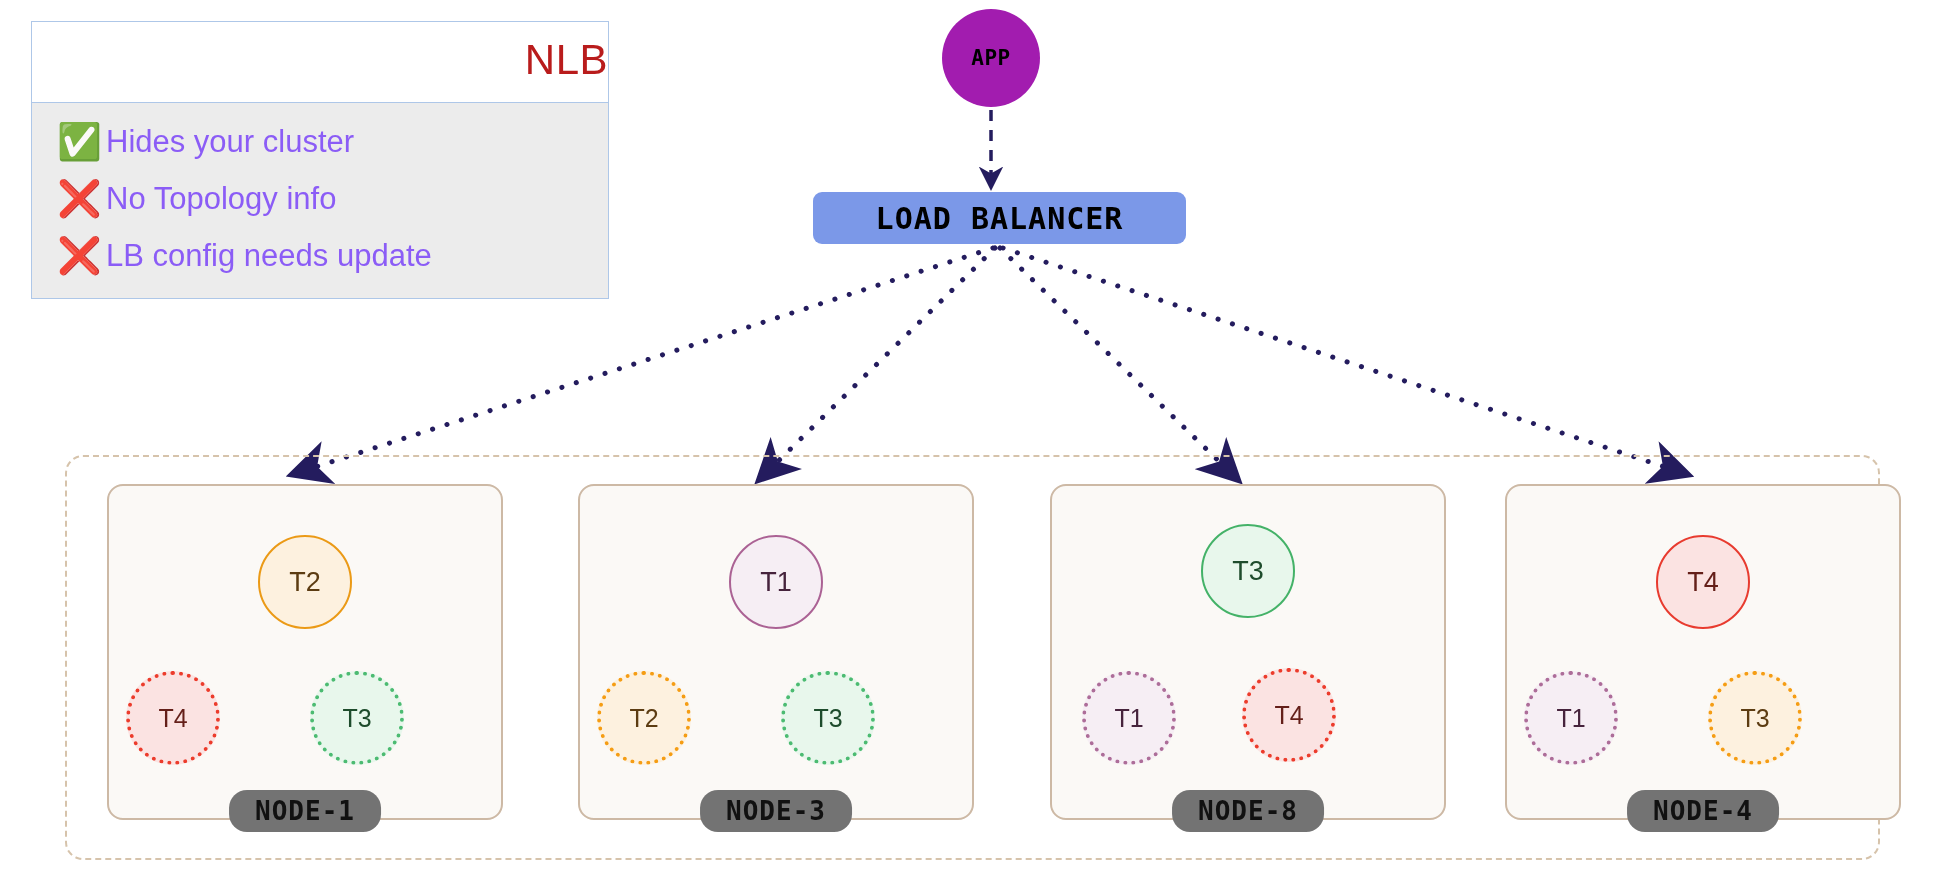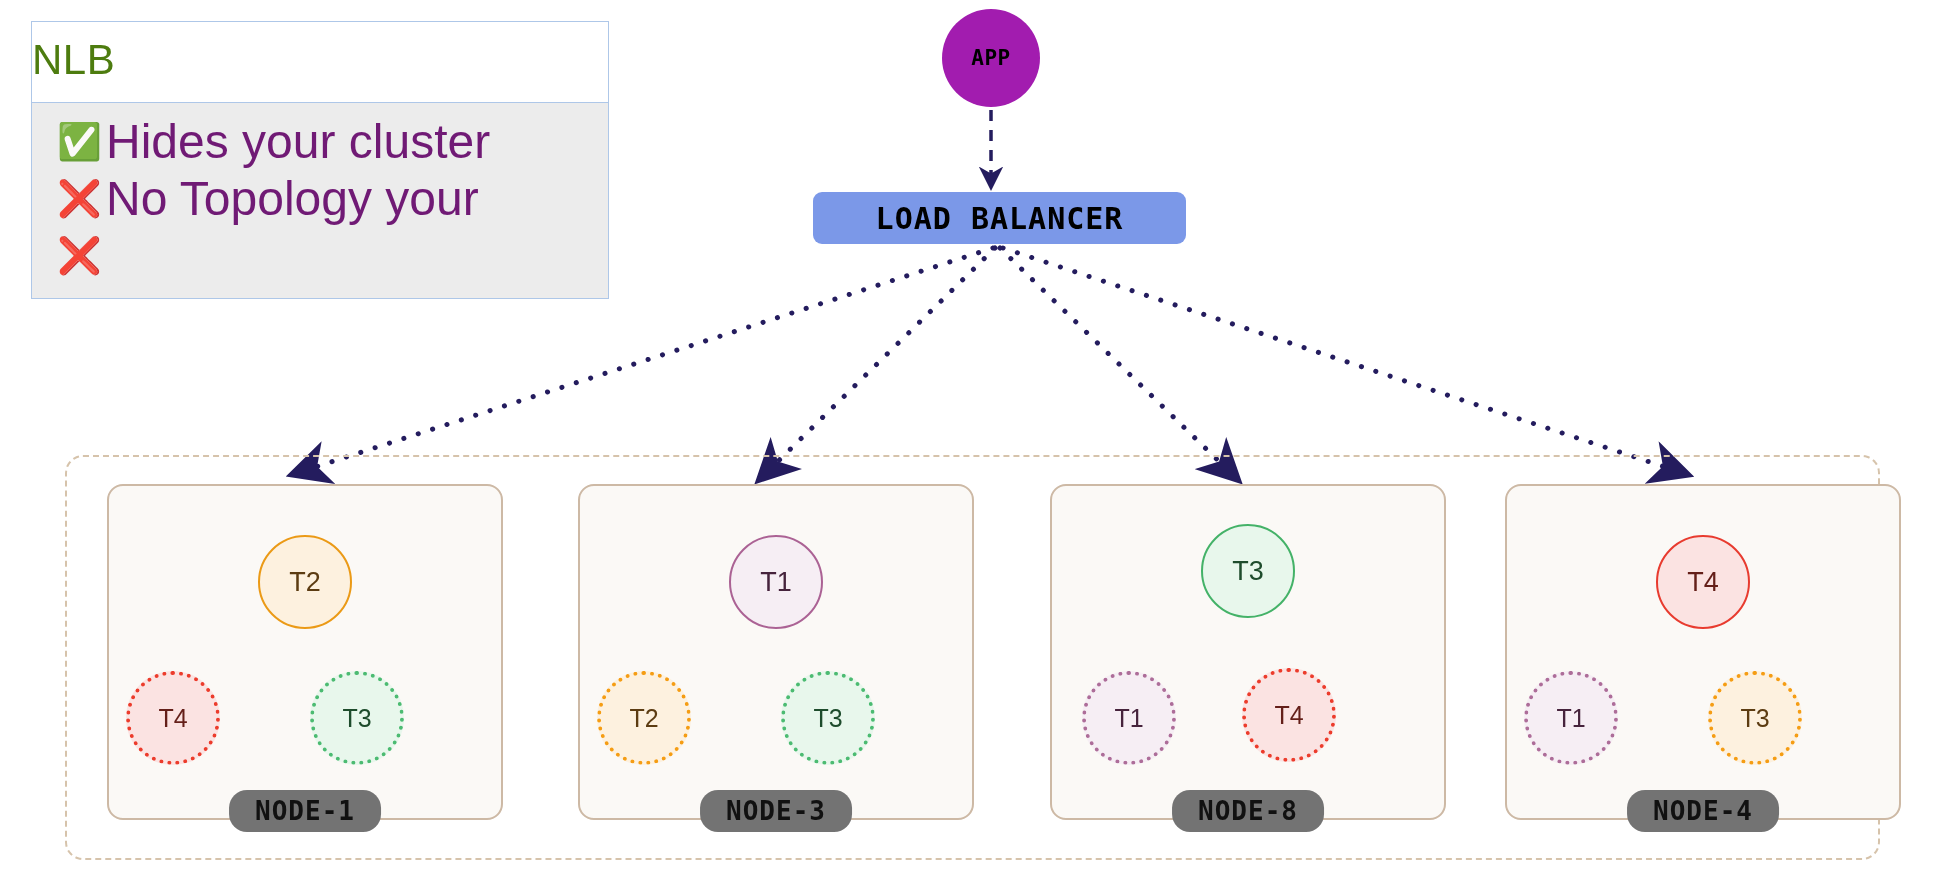--- a/index.html
+++ b/index.html
@@ -32,22 +32,22 @@
   .nlb-card {
     position: absolute;
     left: 31px;
     top: 21px;
     width: 578px;
     border: 1px solid #aec7e8;
     box-sizing: border-box;
     background: #ffffff;
   }
   .nlb-title {
-    text-align: left;
-    color: #4d7c0f;
+    text-align: right;
+    color: #b91c1c;
     font-size: 42px;
     font-weight: 400;
     padding: 14px 0 18px 0;
     background: #ffffff;
     letter-spacing: 0.5px;
   }
   .nlb-body {
     background: #ececec;
     border-top: 1px solid #aec7e8;
     padding: 10px 0 14px 22px;
@@ -62,22 +62,22 @@
     font-size: 36px;
     line-height: 1;
     flex: 0 0 52px;
     display: flex;
     align-items: center;
     justify-content: center;
   }
   .nlb-ico.check { color: #3cb521; }
   .nlb-ico.cross { color: #e03c1e; font-weight: bold; }
   .nlb-text {
-    color: #701a75;
-    font-size: 48px;
+    color: #8b5cf6;
+    font-size: 31px;
     line-height: 1;
     white-space: nowrap;
   }
 
   
   .app-node {
     position: absolute;
     left: 942px;
     top: 9px;
     width: 98px;
@@ -226,25 +226,26 @@
     <div class="nlb-title">NLB</div>
     <div class="nlb-body">
 
       <div class="nlb-row">
         <span class="nlb-ico check">✅</span>
         <span class="nlb-text">Hides your cluster</span>
       </div>
 
       <div class="nlb-row">
         <span class="nlb-ico cross">❌</span>
-        <span class="nlb-text">No Topology your</span>
+        <span class="nlb-text">No Topology info</span>
       </div>
 
       <div class="nlb-row">
         <span class="nlb-ico cross">❌</span>
+        <span class="nlb-text">LB config needs update</span>
       </div>
 
     </div>
   </div>
 
   <div class="app-node">
     <span>APP</span>
   </div>
 
   <div class="lb-box">

